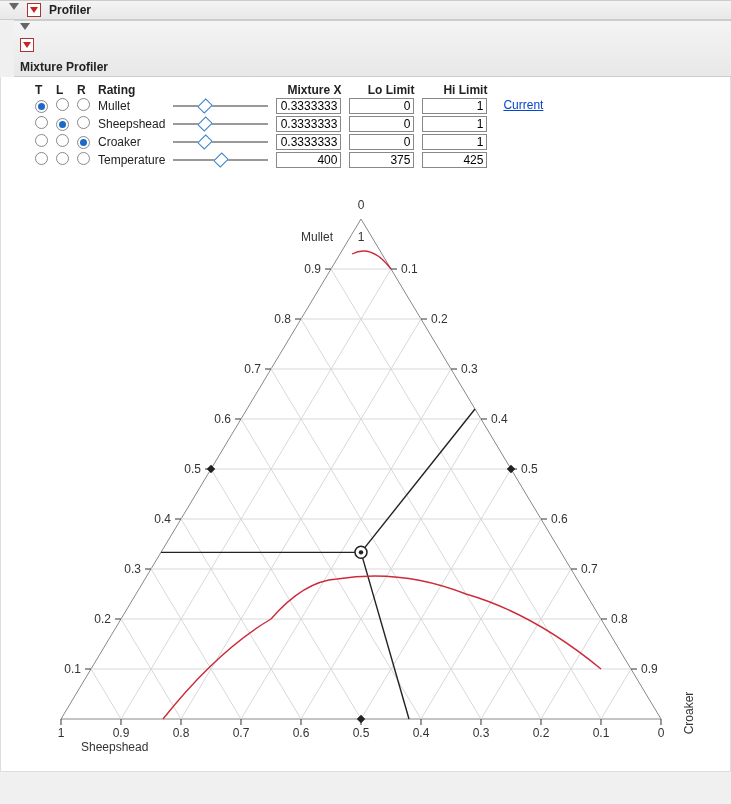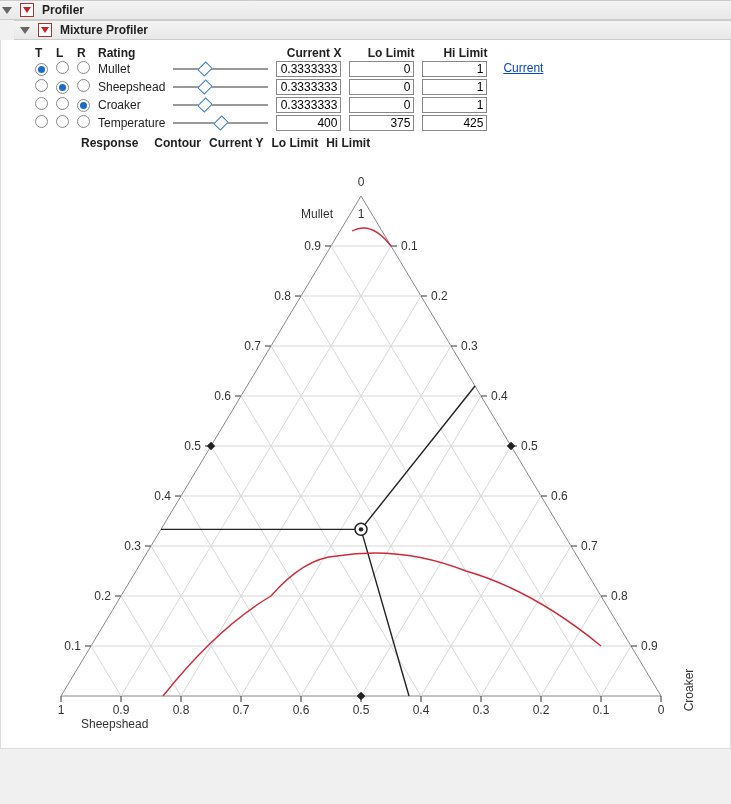--- a/index.html
+++ b/index.html
@@ -9,27 +9,27 @@
     font-size: 12px;
     background: #f0f0f0;
     color: #222;
     width: 731px;
   }
   .panel-header {
     background: linear-gradient(#f4f4f4, #e8e8e8);
     border: 1px solid #ccc;
     border-left: none;
     border-right: none;
-    padding: 2px 2px;
+    padding: 2px 9px;
     display: flex;
-    align-items: center;
+    align-items: flex-start;
     gap: 8px;
     font-weight: bold;
   }
-  .panel-header.sub { margin-left: 14px; padding-left:6px;}
+  .panel-header.sub { margin-left: 14px; padding-left:6px;flex-direction:column;}
   .panel-content { background: #fff; border: 1px solid #ddd; border-top:none; padding: 6px 8px 12px 30px; }
   .disclosure {
     width: 0; height: 0;
     border-left: 5px solid transparent;
     border-right: 5px solid transparent;
     border-top: 7px solid #666;
     display: inline-block;
   }
   .menu-btn {
     display:inline-flex; align-items:center; justify-content:center;
@@ -92,21 +92,21 @@
 <div class="panel-content">
 
   <table class="ctrl">
     <tbody>
         <tr>
       <th>T</th>
       <th>L</th>
       <th>R</th>
       <th>Rating</th>
       <th></th>
-      <th class="right">Current X</th>
+      <th class="right">Mixture X</th>
       <th class="right">Lo Limit</th>
       <th class="right">Hi Limit</th>
       <th></th>
     </tr>
 
     <tr>
       <td><span class="radio sel"></span></td>
       <td><span class="radio"></span></td>
       <td><span class="radio"></span></td>
       <td>Mullet</td>
@@ -164,28 +164,20 @@
           </td>
       <td class="right"><input class="numbox" value="400" style=""></td>
       <td class="right"><input class="numbox" value="375" style=""></td>
       <td class="right"><input class="numbox" value="425" style=""></td>
     </tr>
   </tbody>
     </table>
 
   <table class="ctrl resp-table" style="margin-top:4px">
     <tbody>
-        <tr>
-      <th style="text-align:left;padding-left:50px">Response</th>
-      <th></th>
-      <th>Contour</th>
-      <th>Current Y</th>
-      <th>Lo Limit</th>
-      <th>Hi Limit</th>
-    </tr>
   </tbody>
     </table>
 
   <div class="chart-wrap">
     <svg class="ternary" width="680" height="580">
         <polygon points="330,40 30,540 630,540" class="tri-edge"></polygon>
         <line x1="60" x2="600" y1="490" y2="490" class="grid"></line>
         <line x1="300" x2="570" y1="90" y2="540" class="grid"></line>
         <line x1="360" x2="90" y1="90" y2="540" class="grid"></line>
         <line x1="90" x2="570" y1="440" y2="440" class="grid"></line>

